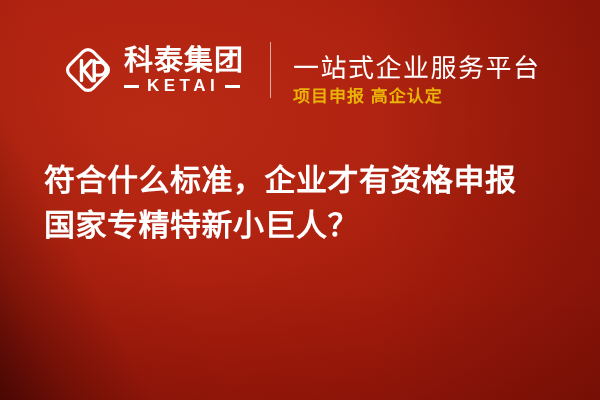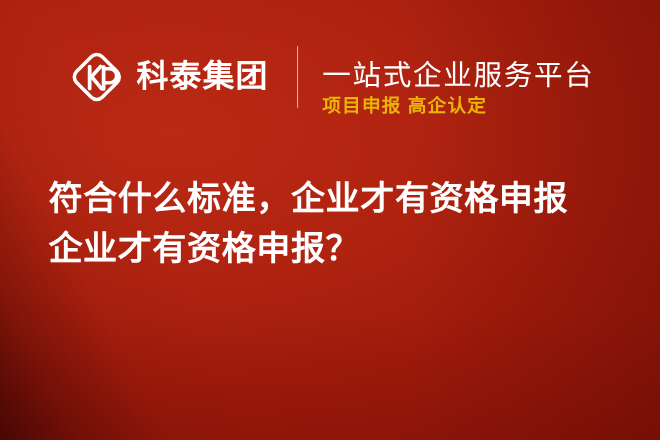--- a/index.html
+++ b/index.html
@@ -176,29 +176,34 @@
         <path d="M19.5 27.5 L29.5 16.5" stroke="#ffffff" stroke-width="3.4" stroke-linecap="round" fill="none"></path>
         <path d="M22.6 27.2 L30.2 36.6" stroke="#ffffff" stroke-width="3.4" stroke-linecap="round" fill="none"></path>
 
         <path d="M32.2 16.8 L32.2 36.8" stroke="#ffffff" stroke-width="3.4" stroke-linecap="round" fill="none"></path>
         <path d="M32.2 18.4 L37.6 18.4 A6.4 6.4 0 0 1 37.6 31.2 L32.2 31.2" stroke="#ffffff" stroke-width="3.2" fill="none" stroke-linejoin="round"></path>
       </svg>
     </span>
 
     <span class="brandblock">
       <span class="brand-cn">科泰集团</span>
+      <span class="brand-en-row">
+        <i class="brand-rule"></i>
+        <span class="brand-en">KETAI</span>
+        <i class="brand-rule"></i>
+      </span>
     </span>
 
     <span class="divider"></span>
 
     <span class="tagblock">
       <span class="tag-main">一站式企业服务平台</span>
       <span class="tag-sub">项目申报 高企认定</span>
     </span>
 
   </div>
 
   <div class="headline">
     <div class="headline-line">符合什么标准，企业才有资格申报</div>
-    <div class="headline-line">企业才有资格申报？</div>
+    <div class="headline-line">国家专精特新小巨人？</div>
   </div>
 
 </div>
 
 </body></html>

